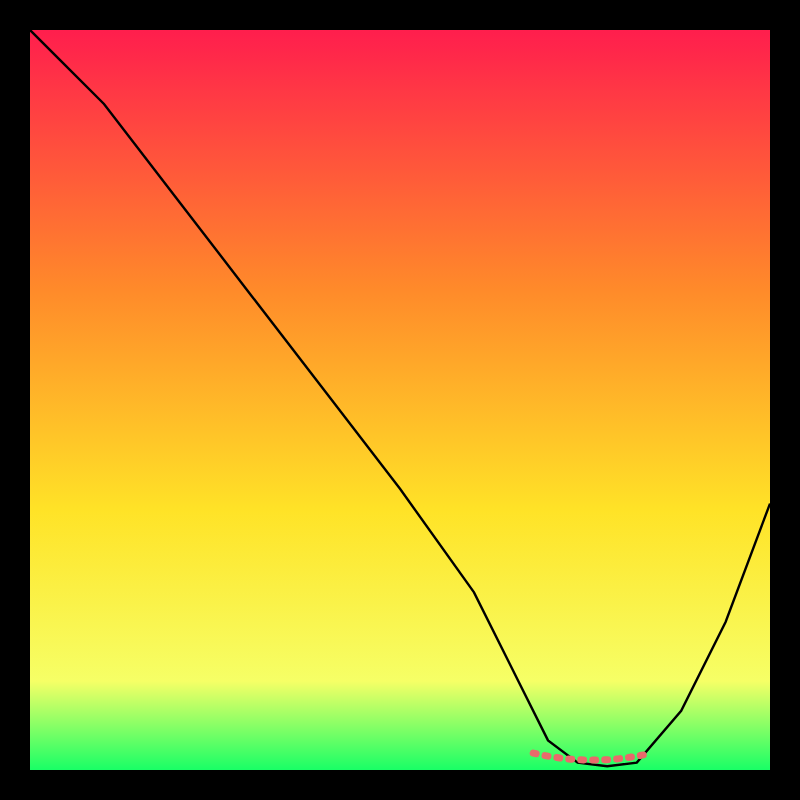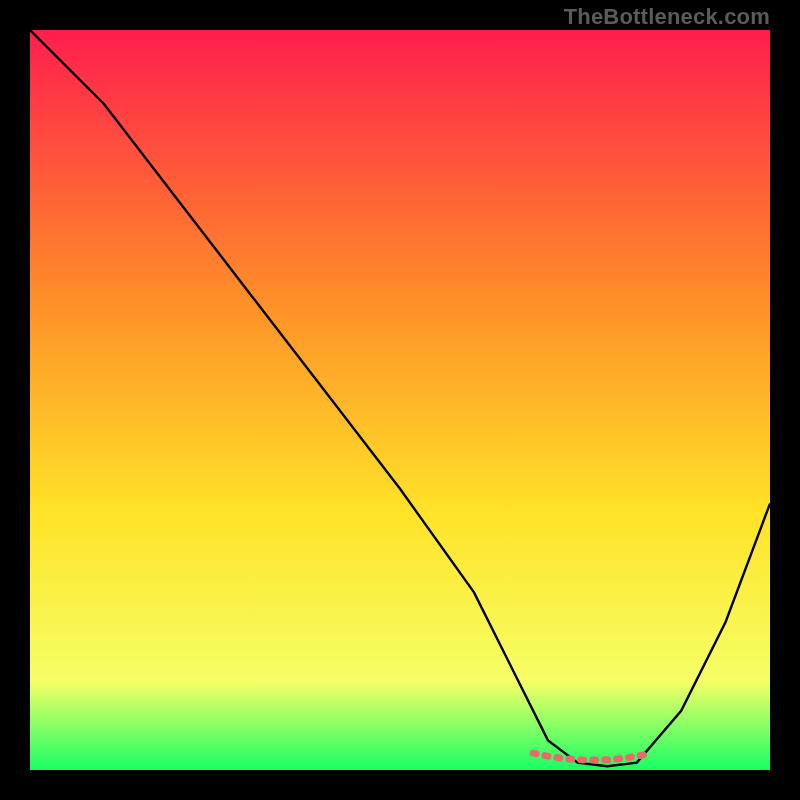--- a/index.html
+++ b/index.html
@@ -5,21 +5,20 @@
   html,body{margin:0;padding:0;width:800px;height:800px;background:#000;overflow:hidden;font-family:Arial,Helvetica,sans-serif}
   .frame{position:absolute;inset:0}
   .plot{position:absolute;left:30px;top:30px;width:740px;height:740px}
   .watermark{position:absolute;right:30px;top:4px;color:#5b5b5b;font-size:22px;font-weight:600;letter-spacing:.2px}
   svg{display:block}
 </style>
 </head>
 <body>
 
 <div class="frame">
-  <div class="watermark">TheBottleneck.com</div>
 
   <div class="plot">
     <svg width="740" height="740" viewBox="0 0 740 740">
       <defs>
         <linearGradient id="bg" x1="0" y1="0" x2="0" y2="1">
           <stop id="g0" offset="0%" stop-color="#ff1e4d"></stop>
           <stop id="g1" offset="35%" stop-color="#ff8a2a"></stop>
           <stop id="g2" offset="65%" stop-color="#ffe327"></stop>
           <stop id="g3" offset="88%" stop-color="#f6ff66"></stop>
           <stop id="g4" offset="100%" stop-color="#19ff66"></stop>

